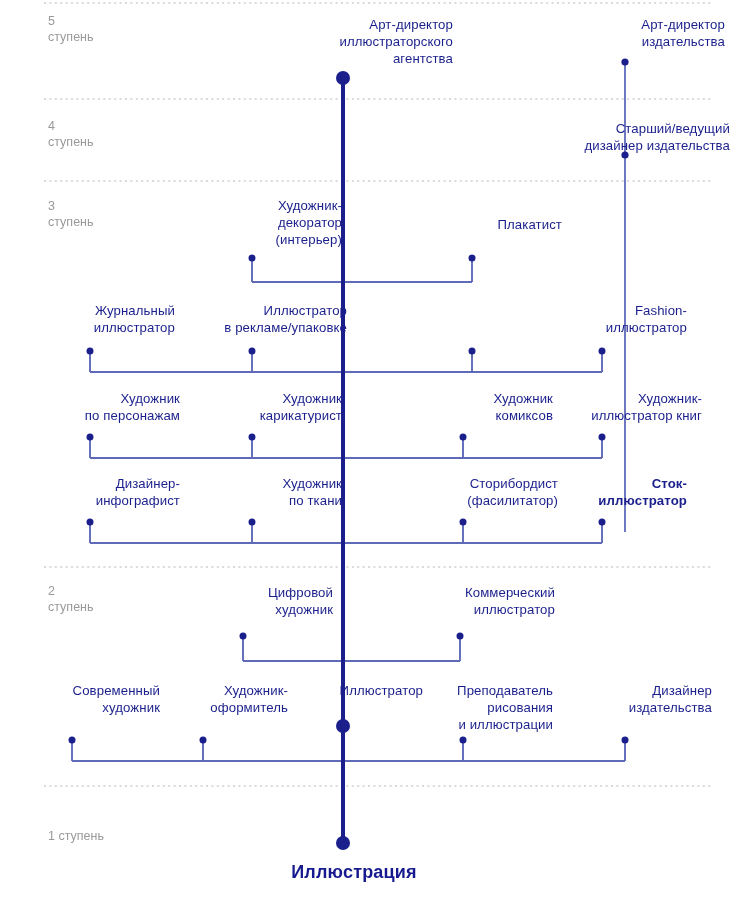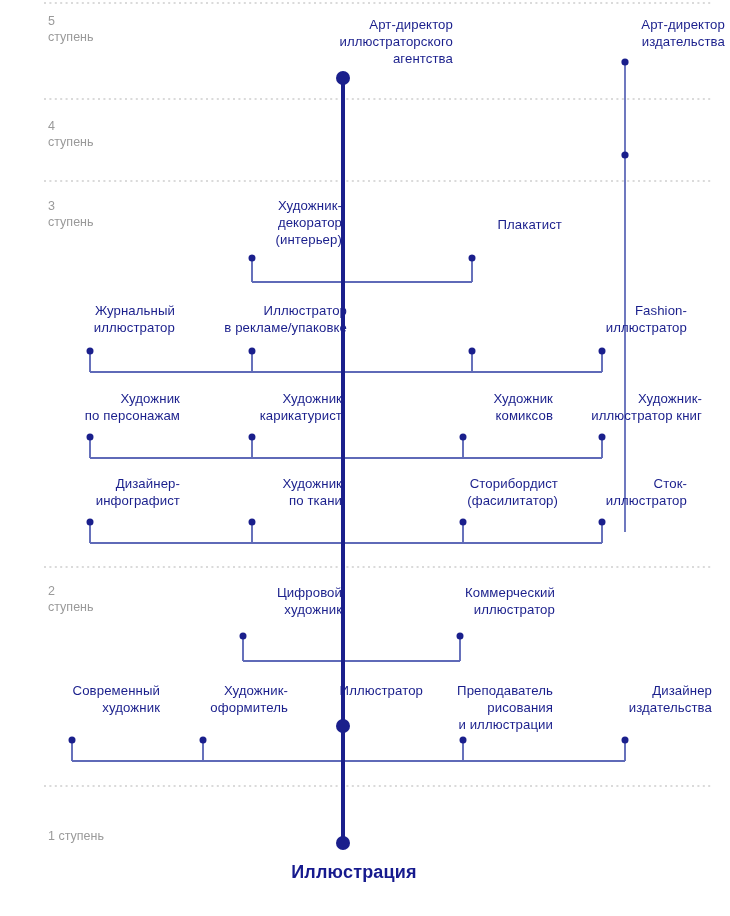--- a/index.html
+++ b/index.html
@@ -124,20 +124,22 @@
     <div class="step-num" style="left: 48px; top: 198px;">3
 ступень</div>
     <div class="step-num" style="left: 48px; top: 583px;">2
 ступень</div>
     <div class="step-num" style="left: 48px; top: 804px; margin-top: 24px;">1 ступень</div>
     <div class="node-label" style="width: 220px; left: 233px; top: 16px;">Арт-директор
 иллюстраторского
 агентства</div>
     <div class="node-label" style="width: 200px; left: 525px; top: 16px;">Арт-директор
 издательства</div>
+    <div class="node-label" style="width: 220px; left: 510px; top: 120px;">Старший/ведущий
+дизайнер издательства</div>
     <div class="node-label" style="width: 180px; left: 162px; top: 197px;">Художник-
 декоратор
 (интерьер)</div>
     <div class="node-label" style="width: 180px; left: 382px; top: 216px;">Плакатист</div>
     <div class="node-label" style="width: 170px; left: 5px; top: 302px;">Журнальный
 иллюстратор</div>
     <div class="node-label" style="width: 190px; left: 157px; top: 302px;">Иллюстратор
 в рекламе/упаковке</div>
     <div class="node-label" style="width: 170px; left: 517px; top: 302px;">Fashion-
 иллюстратор</div>
@@ -148,23 +150,23 @@
     <div class="node-label" style="width: 180px; left: 373px; top: 390px;">Художник
 комиксов</div>
     <div class="node-label" style="width: 190px; left: 512px; top: 390px;">Художник-
 иллюстратор книг</div>
     <div class="node-label" style="width: 180px; left: 0px; top: 475px;">Дизайнер-
 инфографист</div>
     <div class="node-label" style="width: 180px; left: 162px; top: 475px;">Художник
 по ткани</div>
     <div class="node-label" style="width: 190px; left: 368px; top: 475px;">Сторибордист
 (фасилитатор)</div>
-    <div class="node-label" style="width: 170px; left: 517px; top: 475px;">Сток-
+    <div class="node-label" style="width: 170px; left: 517px; top: 475px; font-weight: bold;">Сток-
 иллюстратор</div>
-    <div class="node-label" style="width: 180px; left: 162px; top: 584px;">Цифровой
+    <div class="node-label" style="width: 180px; left: 153px; top: 584px;">Цифровой
 художник</div>
     <div class="node-label" style="width: 190px; left: 365px; top: 584px;">Коммерческий
 иллюстратор</div>
     <div class="node-label" style="width: 170px; left: -10px; top: 682px;">Современный
 художник</div>
     <div class="node-label" style="width: 170px; left: 118px; top: 682px;">Художник-
 оформитель</div>
     <div class="node-label" style="width: 160px; left: 263px; top: 682px;">Иллюстратор</div>
     <div class="node-label" style="width: 180px; left: 373px; top: 682px;">Преподаватель
 рисования

